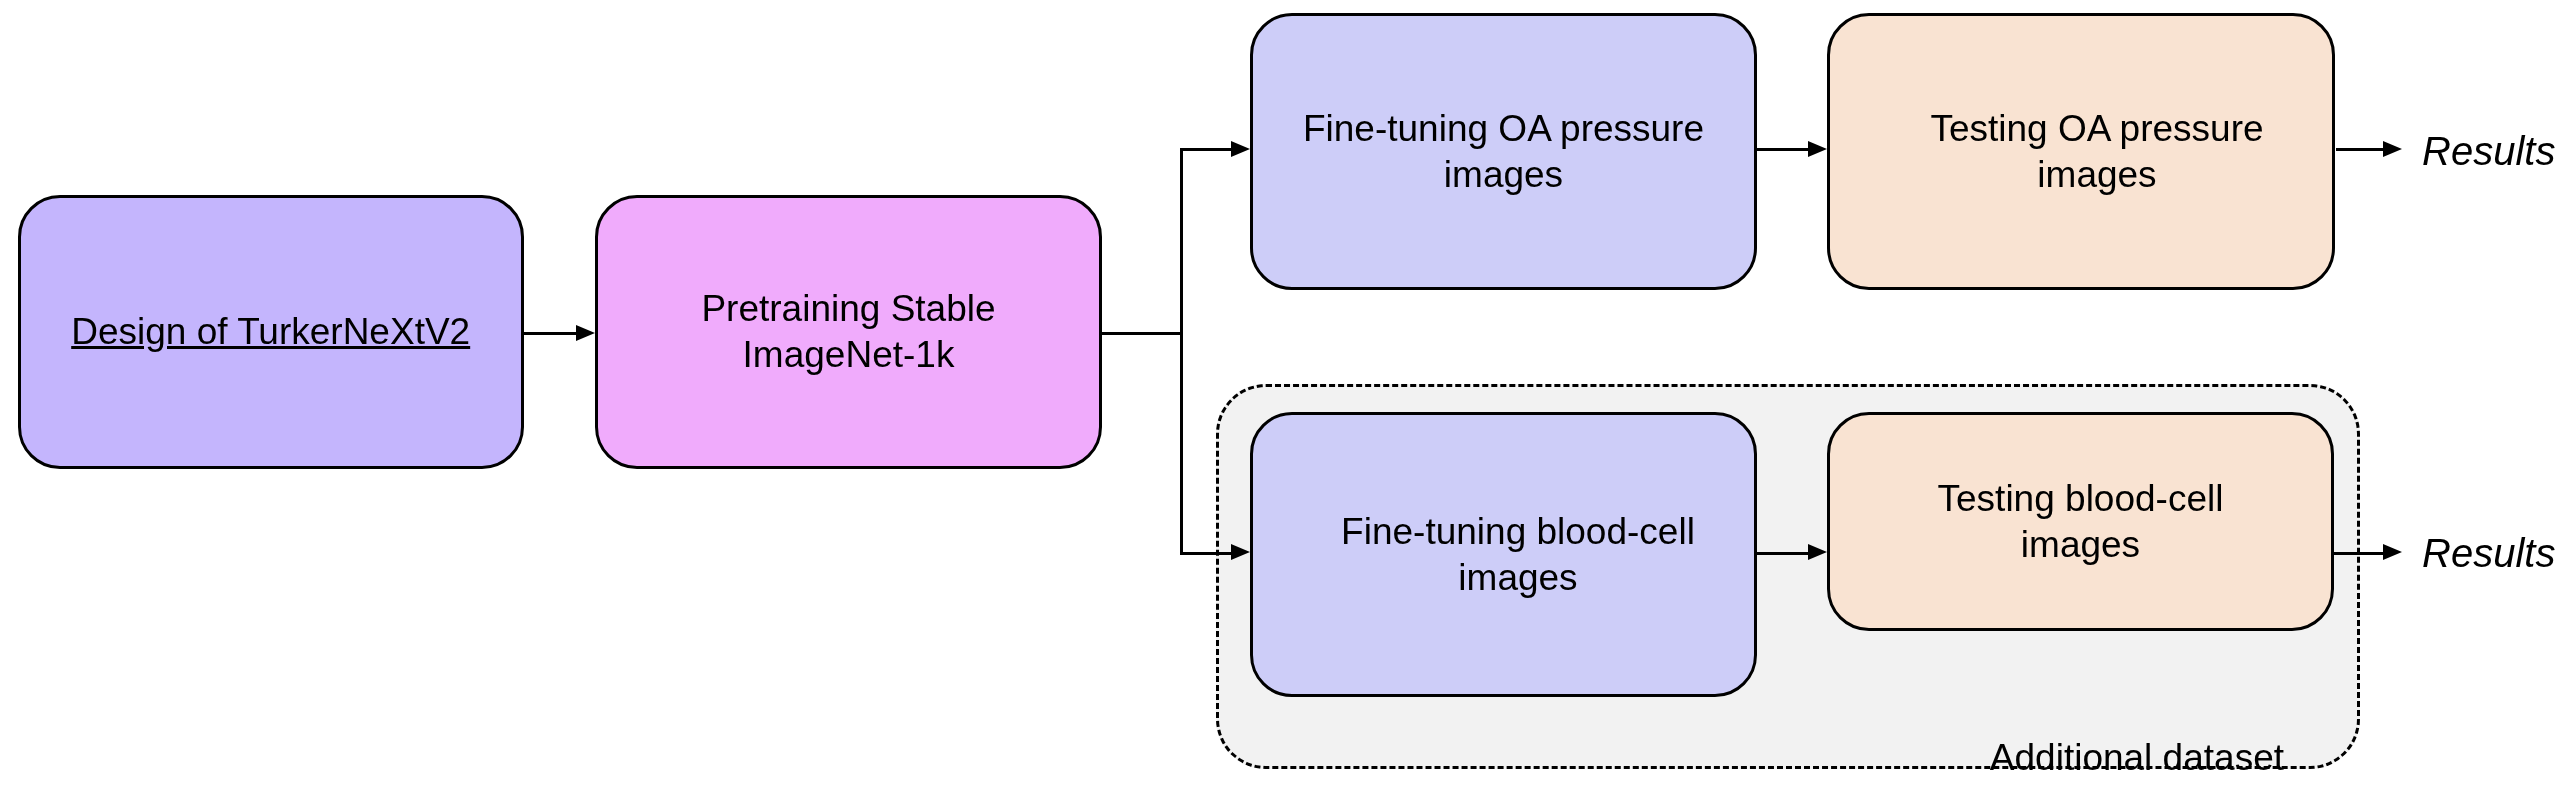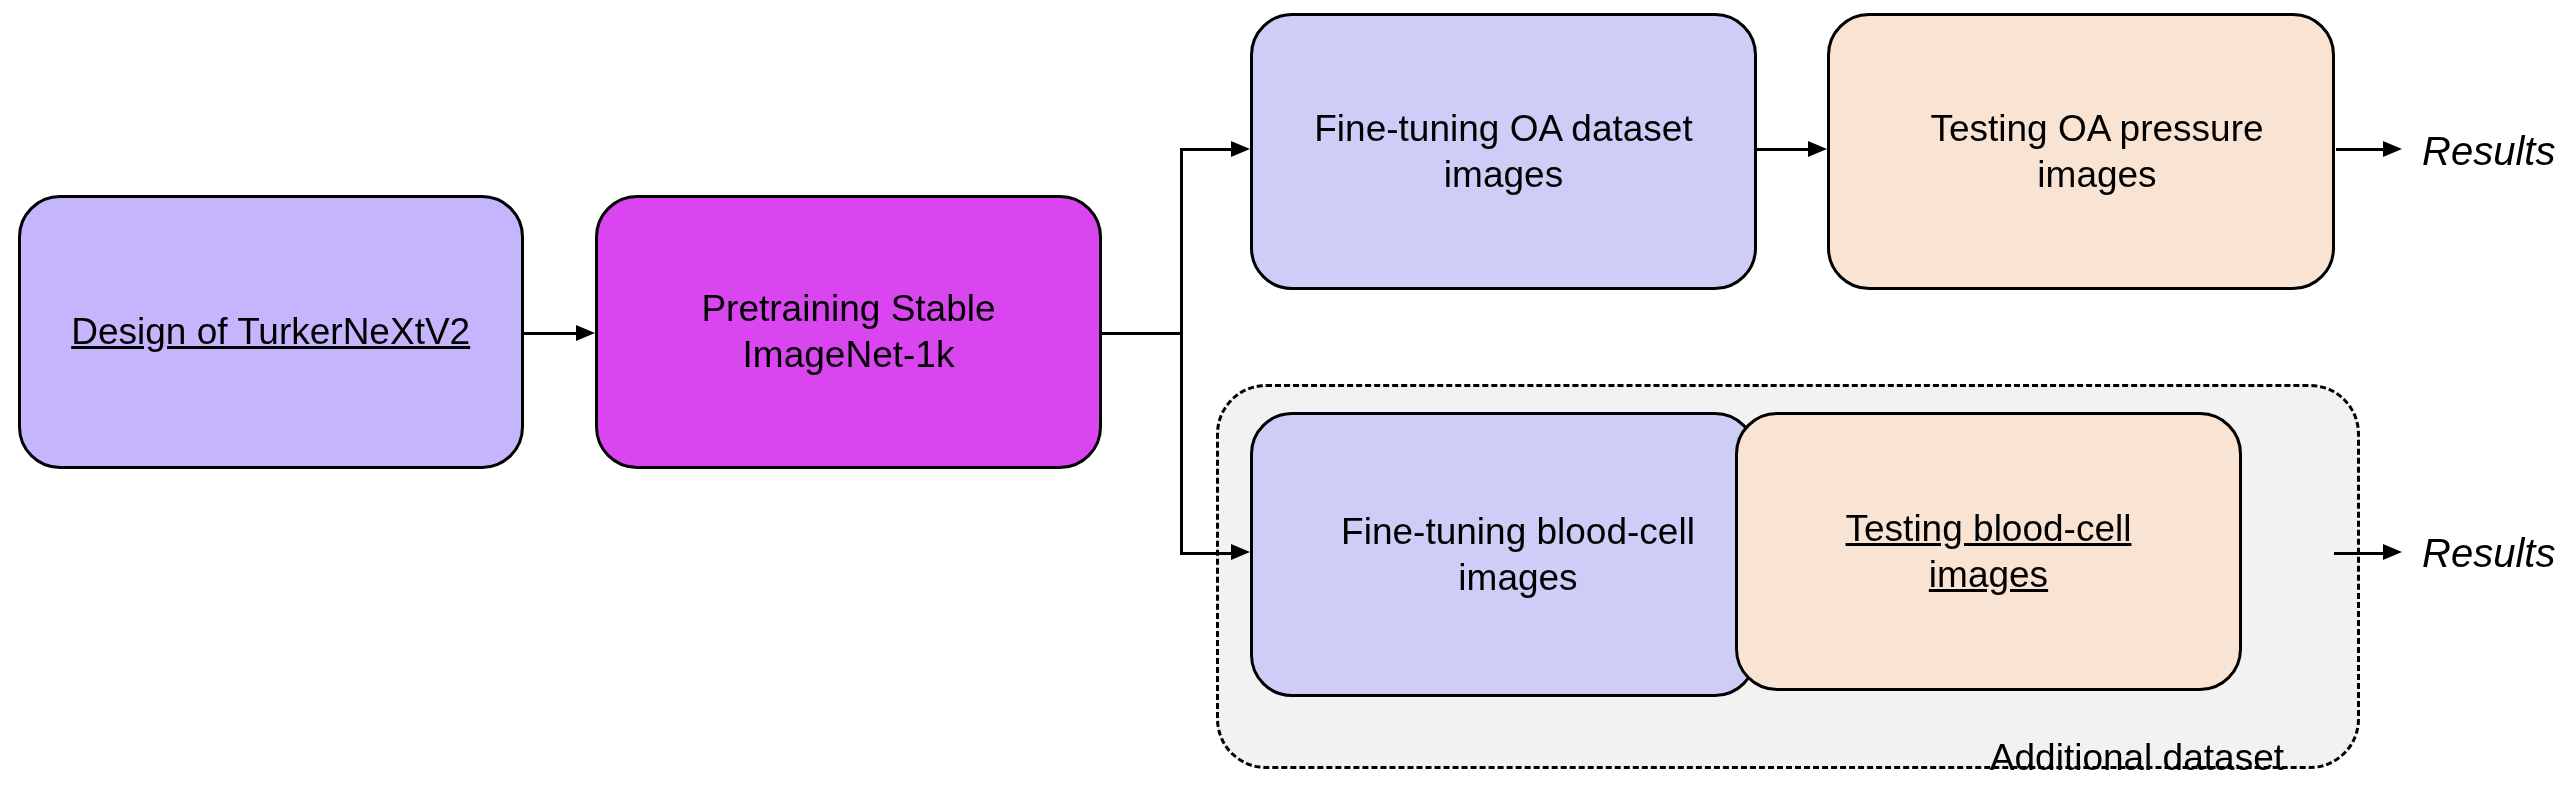--- a/index.html
+++ b/index.html
@@ -59,21 +59,21 @@
     margin-top:21px;
   }
 
   
   #n-design    {left:17.7px;  top:195px; width:506px; height:274px;}
   #n-pretrain  {left:595px; top:195px; width:507px; height:274px;}
   #n-ft-oa     {left:1250px;top:13px;  width:507px; height:277px;}
   #n-test-oa   {left:1827px;top:13px;  width:508px; height:277px;}
   #g-additional{left:1216px;top:384px; width:1144px;height:385px;}
   #n-ft-blood  {left:1250px;top:412px; width:507px; height:285px;padding-left:29px;}
-  #n-test-blood{left:1735px;top:412px; width:507px; height:279px;text-decoration:underline;}
+  #n-test-blood{left:1827px;top:412px; width:507px; height:219px;}
 
   #l-design-pretrain      {left:523px; top:332px;width:54px;}
   #a-design-pretrain      {left:576px; top:325px;}
   #l-pretrain-split       {left:1101px;top:332px;width:82px;}
   #l-split-vertical       {left:1180px;top:148px;height:407px;}
   #l-split-top            {left:1180px;top:148px;width:53px;}
   #a-split-top            {left:1231px;top:141px;}
   #l-split-bottom         {left:1180px;top:552px;width:53px;}
   #a-split-bottom         {left:1231px;top:544px;}
   #l-ftoa-testoa          {left:1757px;top:148px;width:54px;}
@@ -117,27 +117,27 @@
   <div class="h-line" id="l-ftblood-testblood"></div>
   <div class="arrowhead" id="a-ftblood-testblood"></div>
 
   <div class="h-line" id="l-testblood-results"></div>
   <div class="arrowhead" id="a-testblood-results"></div>
 
   <div class="node" id="n-design" style="background: #c4b5fd; text-decoration: underline;">
     <span>Design of TurkerNeXtV2</span>
   </div>
 
-  <div class="node" id="n-pretrain" style="background: #d946ef;">
+  <div class="node" id="n-pretrain" style="background: #f0abfc;">
     <span>Pretraining Stable
 ImageNet-1k</span>
   </div>
 
   <div class="node" id="n-ft-oa" style="background: rgb(205, 205, 248);">
-    <span>Fine-tuning OA dataset
+    <span>Fine-tuning OA pressure
 images</span>
   </div>
 
   <div class="node" id="n-test-oa" style="background: rgb(249, 227, 210); padding-left: 32px;">
     <span>Testing OA pressure
 images</span>
   </div>
 
   <div class="node" id="n-ft-blood" style="background: rgb(205, 205, 248);">
     <span>Fine-tuning blood-cell

